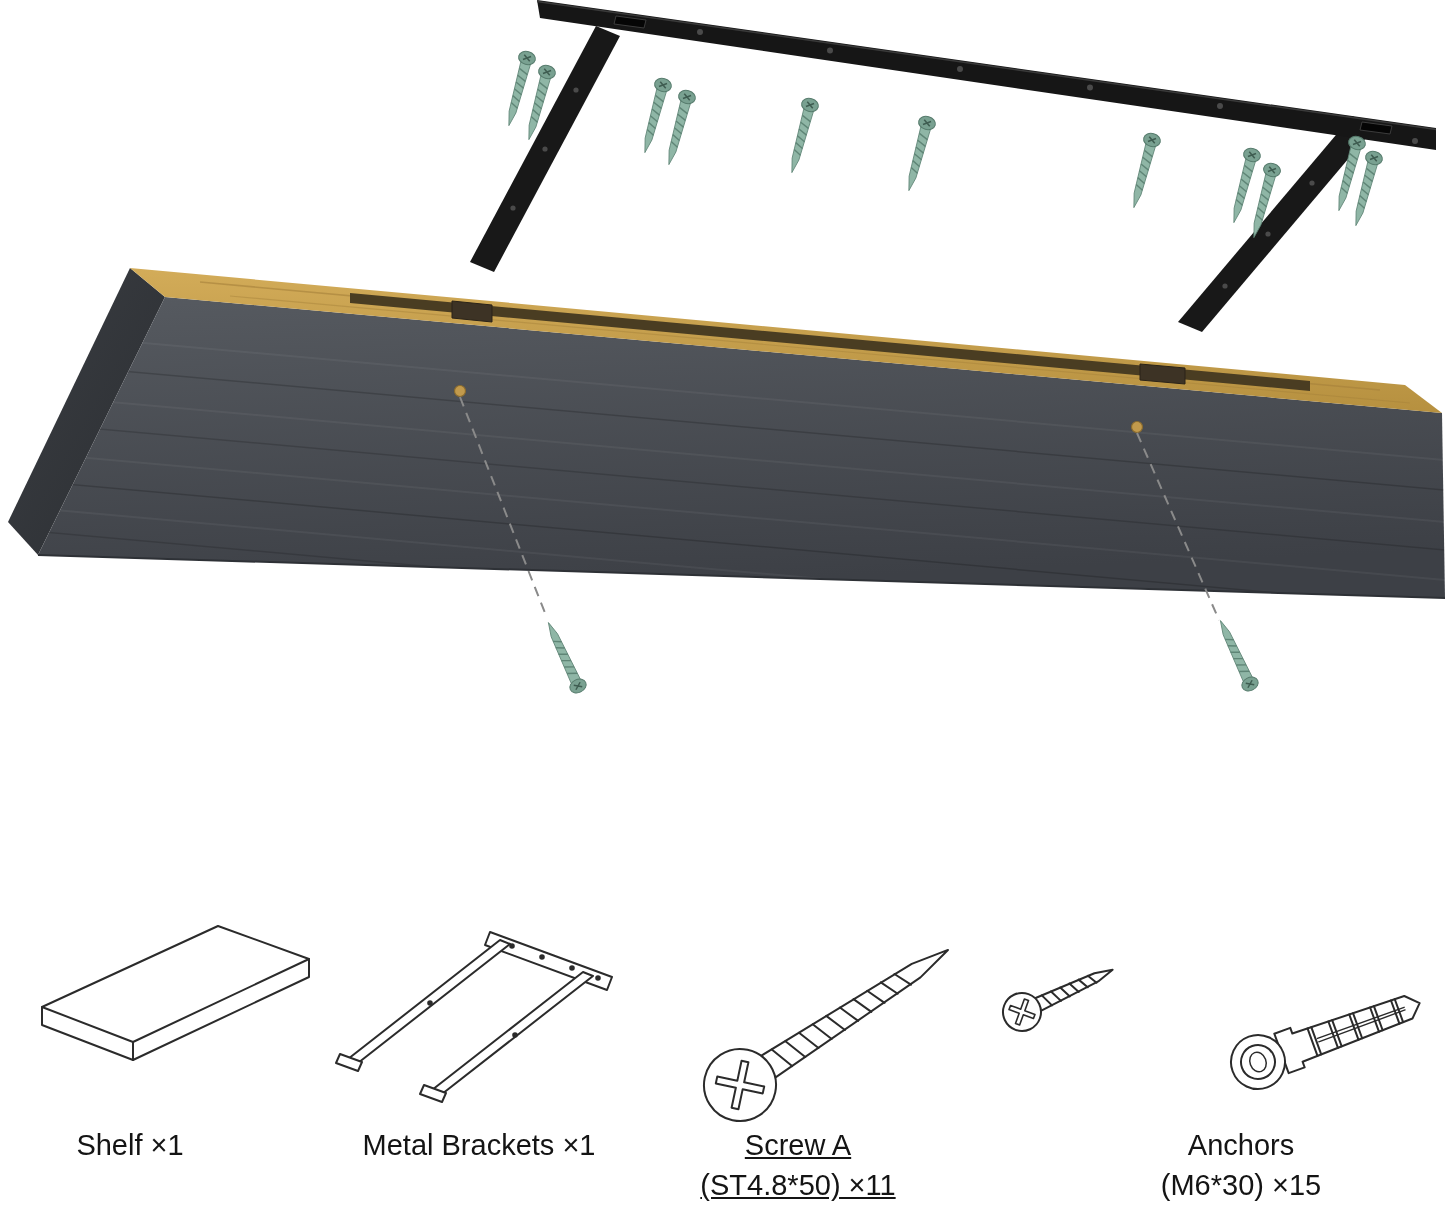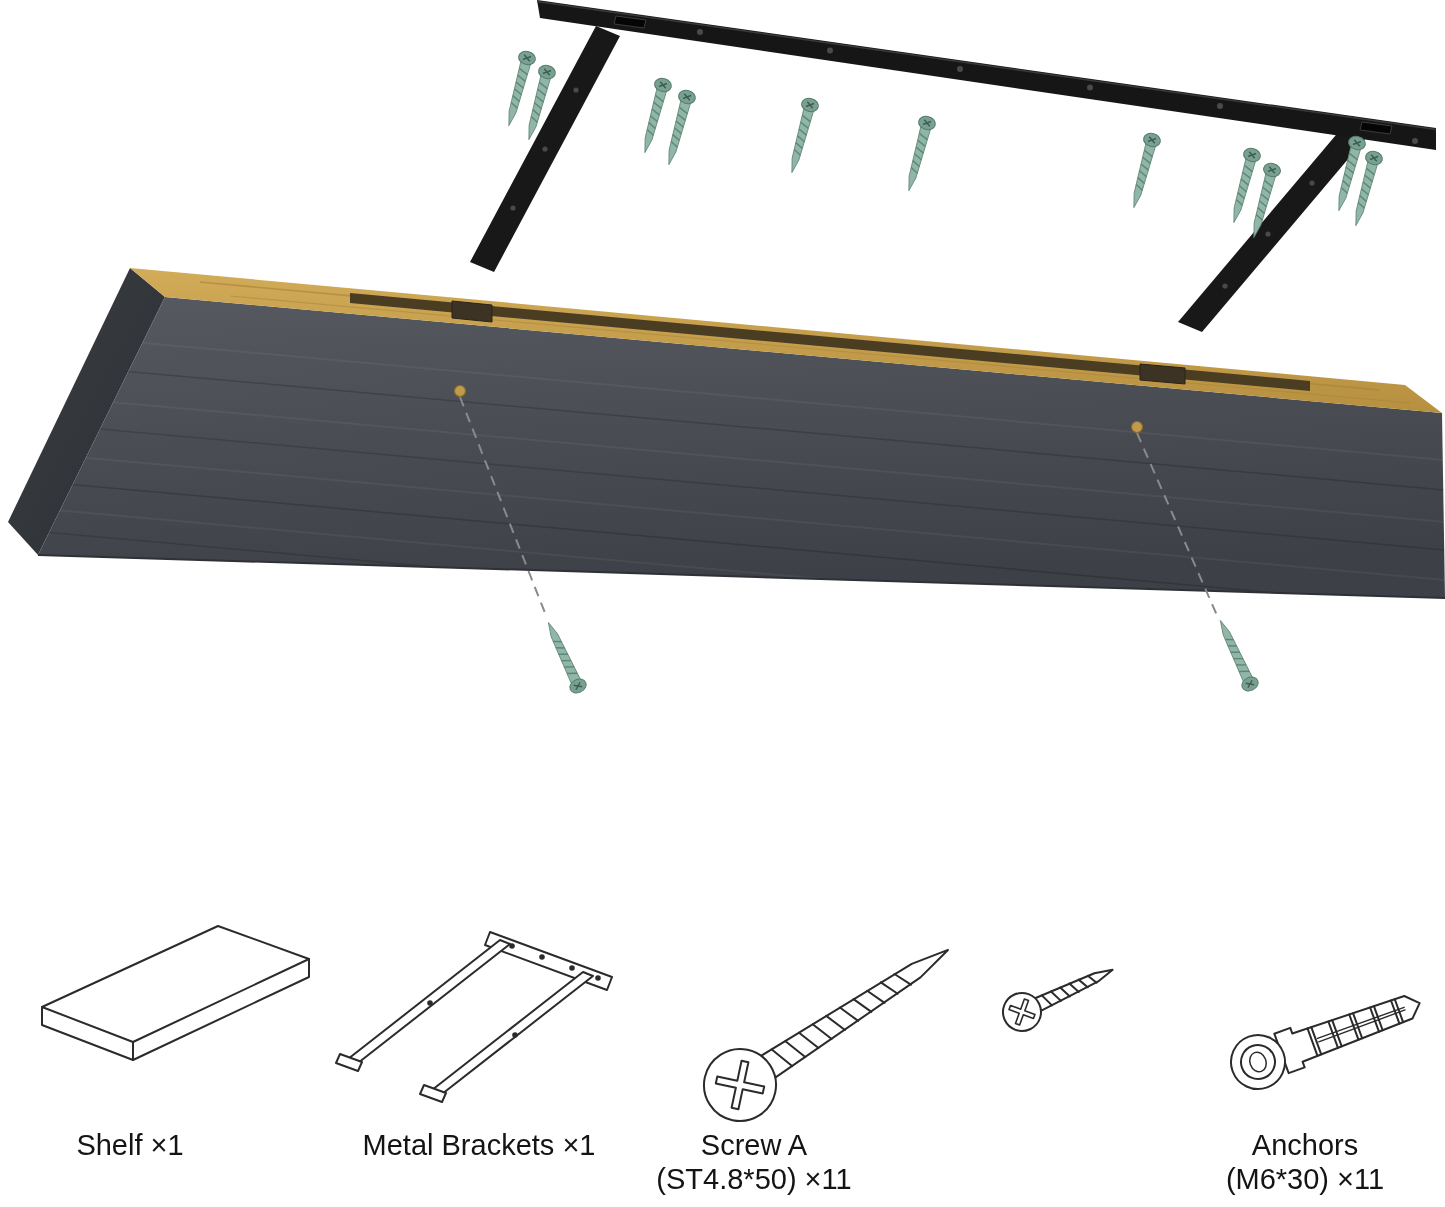--- a/index.html
+++ b/index.html
@@ -12,21 +12,21 @@
   }
   .diagram-svg{position:absolute;left:0;top:0;}
   .part-label{
     position:absolute;
     top:1128px;
     text-align:center;
     color:#141414;
     font-size:29px;
     line-height:34px;
   }
-  .part-label .spec{display:block;}
+  .part-label .spec{display:block;margin-top:6px;}
 </style>
 </head>
 <body>
 
 <div class="canvas">
 
   <svg class="diagram-svg" width="1445" height="1207" viewBox="0 0 1445 1207">
     <defs>
 
       <g id="screw3d">
@@ -211,24 +211,24 @@
   <div class="part-label" style="left:0;width:260px;">
     <span>Shelf ×1</span>
     <span class="spec"></span>
   </div>
 
   <div class="part-label" style="left:329px;width:300px;">
     <span>Metal Brackets ×1</span>
     <span class="spec"></span>
   </div>
 
-  <div class="part-label" style="left:624px;width:260px;">
+  <div class="part-label" style="left:668px;width:260px;text-decoration:underline;">
     <span>Screw A</span>
     <span class="spec">(ST4.8*50) ×11</span>
   </div>
 
 
-  <div class="part-label" style="left:1180px;width:250px;">
+  <div class="part-label" style="left:1116px;width:250px;">
     <span>Anchors</span>
-    <span class="spec">(M6*30) ×11</span>
+    <span class="spec">(M6*30) ×15</span>
   </div>
 
 </div>
 
 </body></html>

